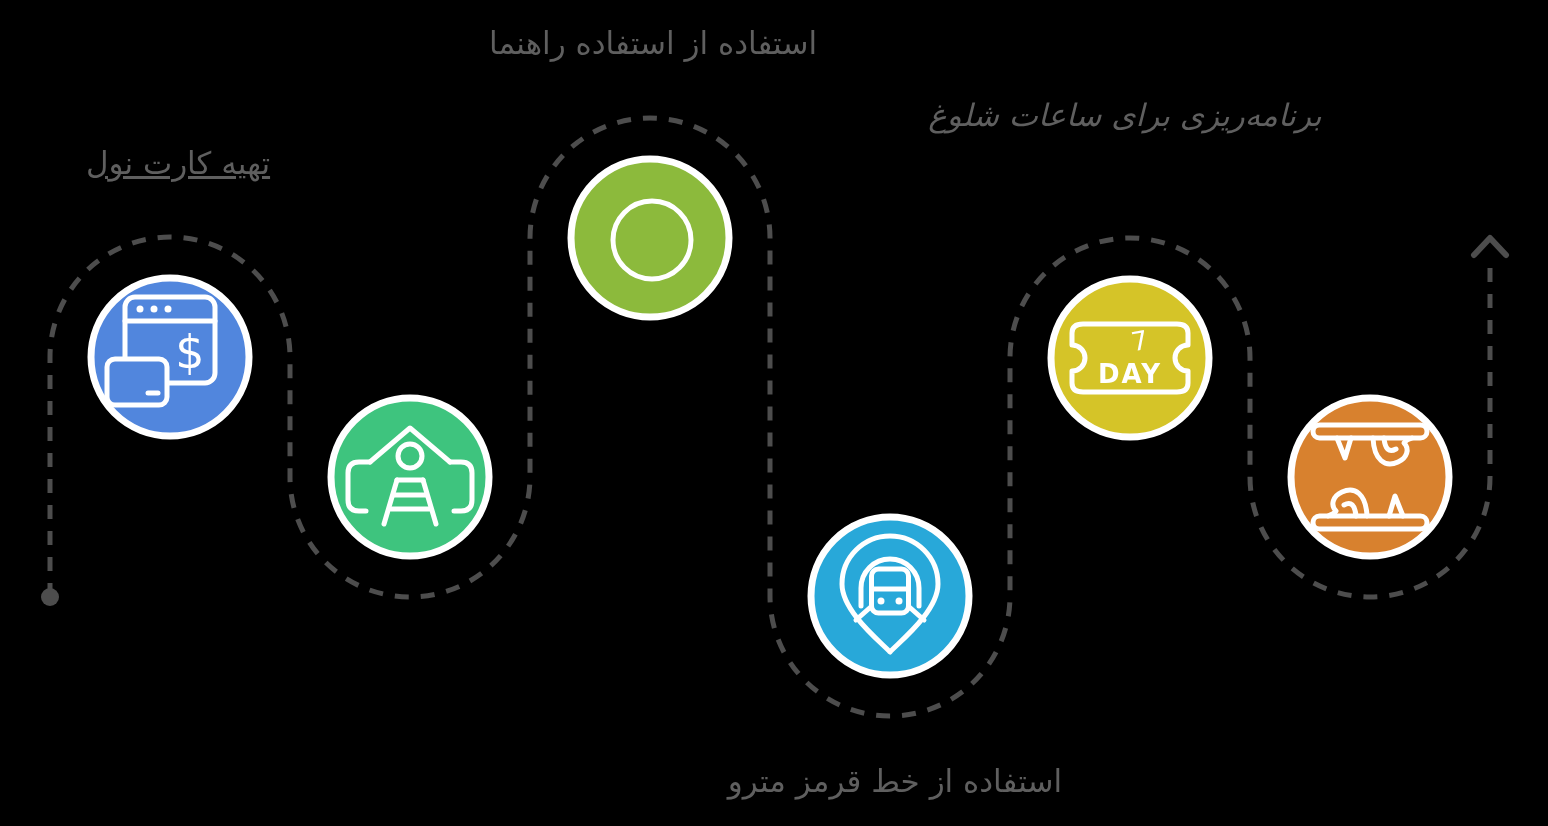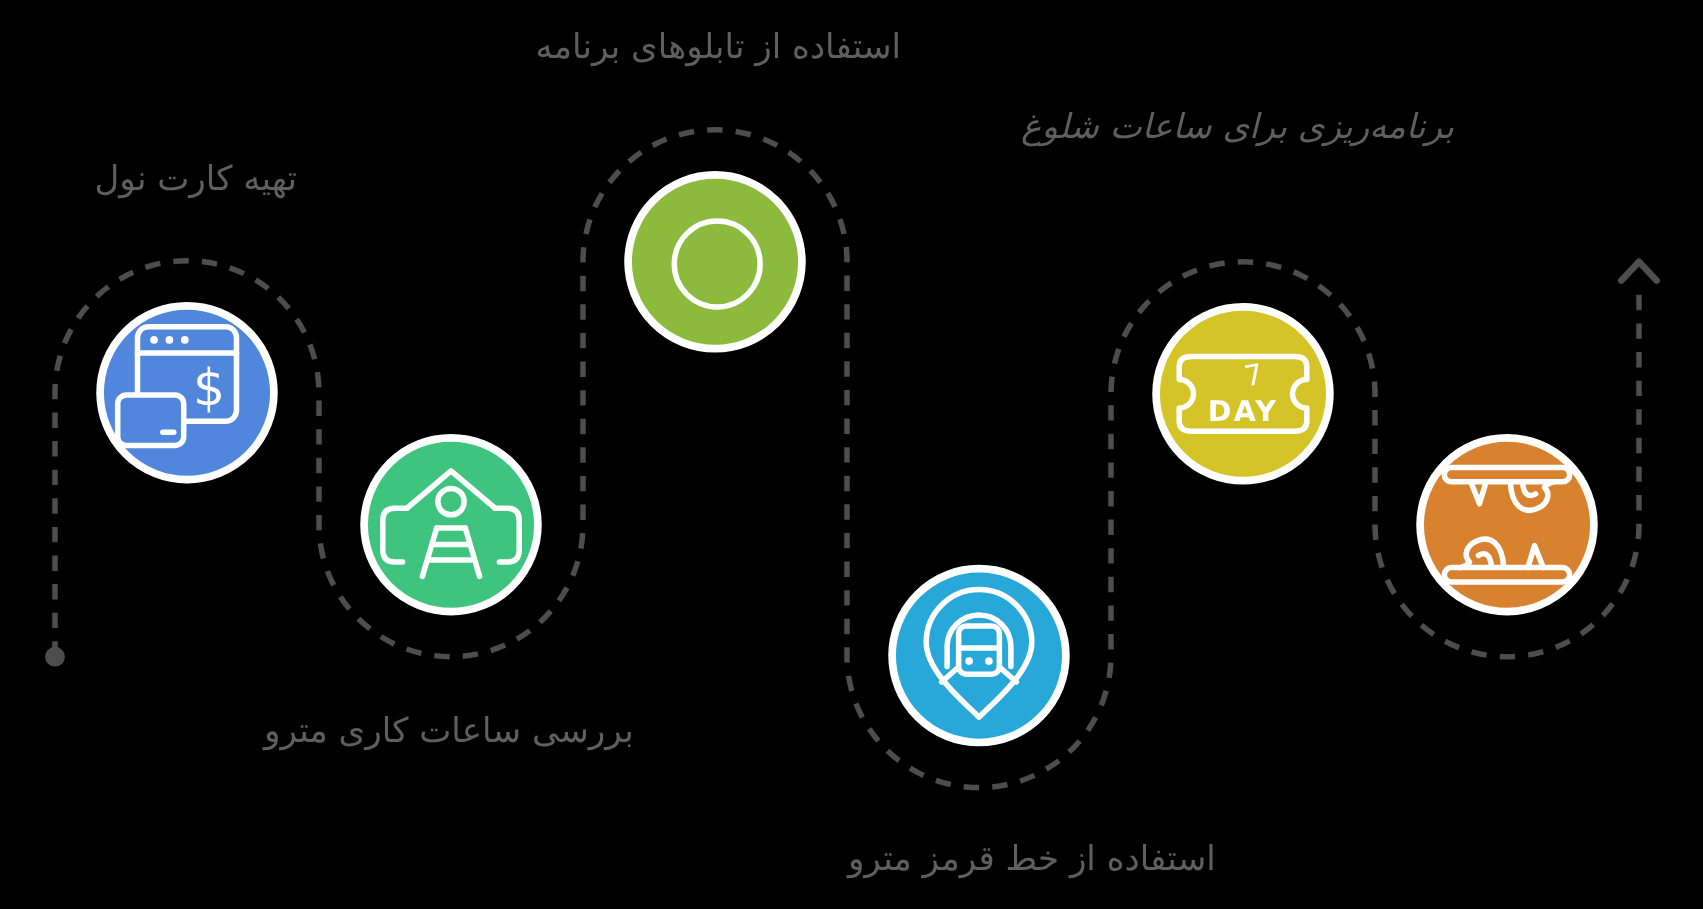--- a/index.html
+++ b/index.html
@@ -151,24 +151,23 @@
           <rect class="icon-stroke" x="-57" y="-52" width="114" height="13" rx="6.5"></rect>
           <path class="icon-stroke" d="M -33 -39 L -25 -19 L -19 -39"></path>
           <path class="icon-stroke" d="M 3 -39 C 4 -17 15 -9 28 -15 C 37 -19 40 -28 34 -34 C 36 -37 39 -38 42 -39"></path>
           <path class="icon-stroke" d="M 14 -39 C 15 -28 19 -24 26 -28"></path>
         </g>
         <use href="#sandal-half" transform="rotate(180)"></use>
       </g>
     </g>
   </svg>
 
-  <div class="label" style="left:178px; top:136px;">تهیه کارت نول</div>
+  <div class="label" style="left:178px; top:136px;text-decoration:underline;">تهیه کارت نول</div>
 
-  <div class="label" style="left:408px; top:638px;">بررسی ساعات کاری مترو</div>
 
-  <div class="label" style="left:653px; top:16px;">استفاده از تابلوهای برنامه</div>
+  <div class="label" style="left:653px; top:16px;">استفاده از استفاده راهنما</div>
 
-  <div class="label" style="left:895px; top:754px;margin-left:43px;">استفاده از خط قرمز مترو</div>
+  <div class="label" style="left:895px; top:754px;">استفاده از خط قرمز مترو</div>
 
   <div class="label wrap" style="left:1125px; top:88px;">برنامه‌ریزی برای ساعات شلوغ</div>
 
 
 </div>
 
 </body></html>

